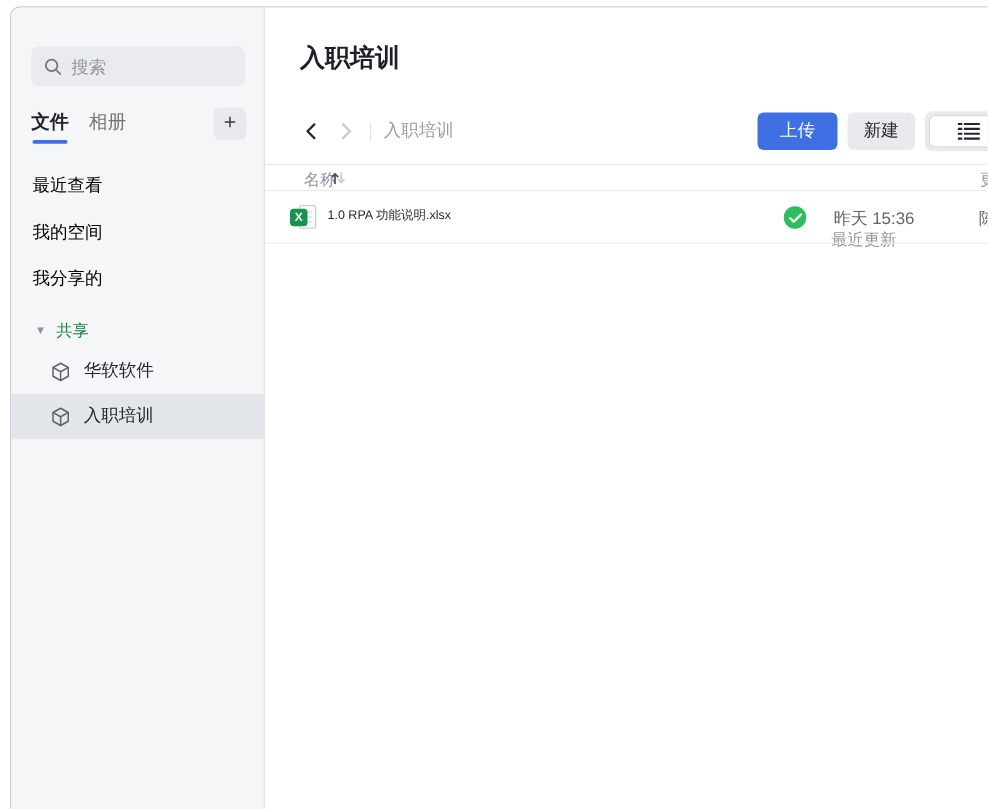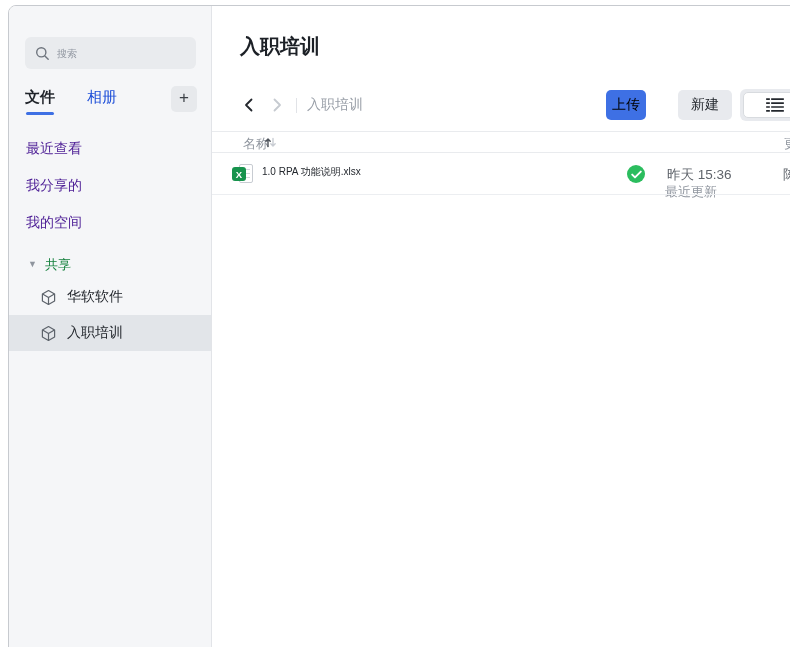--- a/index.html
+++ b/index.html
@@ -26,39 +26,39 @@
     background:#f5f6f8;border-right:1px solid #e2e4e8;
   }
   .search-box{
     position:absolute;left:16px;top:31px;width:171px;height:32px;
     background:#e9ebee;border-radius:6px;display:flex;align-items:center;
     padding:0 10px;gap:7px;
   }
   .search-box svg{flex-shrink:0;}
   .search-box input{
     border:none;outline:none;background:transparent;width:100%;
-    font-size:10px;color:#1f2329;font-family:inherit;
+    font-size:14px;color:#1f2329;font-family:inherit;
   }
   .search-box input::placeholder{color:#9096a0;}
-  .tabs{position:absolute;left:16px;top:82px;display:flex;gap:32px;align-items:center;}
-  .tab{font-size:15px;color:#1d4ed8;cursor:pointer;position:relative;padding-bottom:8px;}
+  .tabs{position:absolute;left:16px;top:82px;display:flex;gap:16px;align-items:center;}
+  .tab{font-size:15px;color:#737373;cursor:pointer;position:relative;padding-bottom:8px;}
   .tab.active{font-weight:700;color:#1f2329;}
   .tab.active .tab-underline{
     position:absolute;left:1px;bottom:0;width:28px;height:3px;border-radius:3px;
     background:var(--accent);
   }
   .add-btn{
     position:absolute;right:14px;top:80px;width:26px;height:26px;border-radius:5px;
     background:#e7e9ec;color:#3c4046;font-size:17px;line-height:24px;text-align:center;
     cursor:pointer;
   }
   .nav-list{position:absolute;left:0;top:124px;width:100%;}
   .nav-item{
     height:37px;display:flex;align-items:center;padding-left:17px;
-    font-size:14px;color:#4c1d95;cursor:pointer;
+    font-size:14px;color:#000000;cursor:pointer;
   }
   .section-head{
     position:absolute;left:0;top:248px;width:100%;height:22px;
     display:flex;align-items:center;padding-left:19px;gap:8px;cursor:pointer;
   }
   .section-caret{font-size:9px;color:#8f959e;transform:translateY(-1px);}
   .section-label{font-size:13px;color:#15803d;}
   .shared-list{position:absolute;left:0;top:273px;width:100%;}
   .shared-item{
     height:36px;display:flex;align-items:center;padding-left:31px;gap:10px;
@@ -72,21 +72,21 @@
   .toolbar{position:absolute;left:0;top:84px;width:100%;height:32px;}
   .breadcrumb{position:absolute;left:28px;top:0;height:30px;display:flex;align-items:center;gap:10px;}
   .crumb-btn{width:18px;height:18px;display:flex;align-items:center;justify-content:center;cursor:pointer;}
   .crumb-sep{width:1px;height:15px;background:#e1e3e7;}
   .crumb-current{font-size:14px;color:#989ea7;}
   .btn{
     position:absolute;top:0;height:30px;border:none;border-radius:5px;
     font-size:14px;font-family:inherit;cursor:pointer;display:flex;
     align-items:center;justify-content:center;
   }
-  .btn-upload{left:394px;width:40px;background:var(--accent);color:#000000;}
+  .btn-upload{left:394px;width:64px;background:var(--accent);color:#ffffff;}
   .btn-new{left:466px;width:54px;background:#e8eaee;color:#24292f;}
   .view-switch{
     position:absolute;left:528px;top:-1px;width:96px;height:32px;border-radius:6px;
     background:#e8eaee;padding:3px;display:flex;
   }
   .view-seg{
     width:64px;height:26px;background:#fff;border:1px solid #d8dbdf;border-radius:5px;
     display:flex;align-items:center;justify-content:center;cursor:pointer;
   }
   .file-table{position:absolute;left:0;top:125px;width:100%;}
@@ -141,22 +141,22 @@
         <span class="tab-underline"></span>
       </div>
       <div class="tab">
         <span>相册</span>
       </div>
     </div>
     <div class="add-btn">+</div>
 
     <div class="nav-list">
       <div class="nav-item">最近查看</div>
+      <div class="nav-item">我的空间</div>
       <div class="nav-item">我分享的</div>
-      <div class="nav-item">我的空间</div>
     </div>
 
     <div class="section-head">
       <span class="section-caret">▼</span>
       <span class="section-label">共享</span>
     </div>
 
     <div class="shared-list">
       <div class="shared-item">
         <svg class="cube-icon" viewBox="0 0 17 17">

